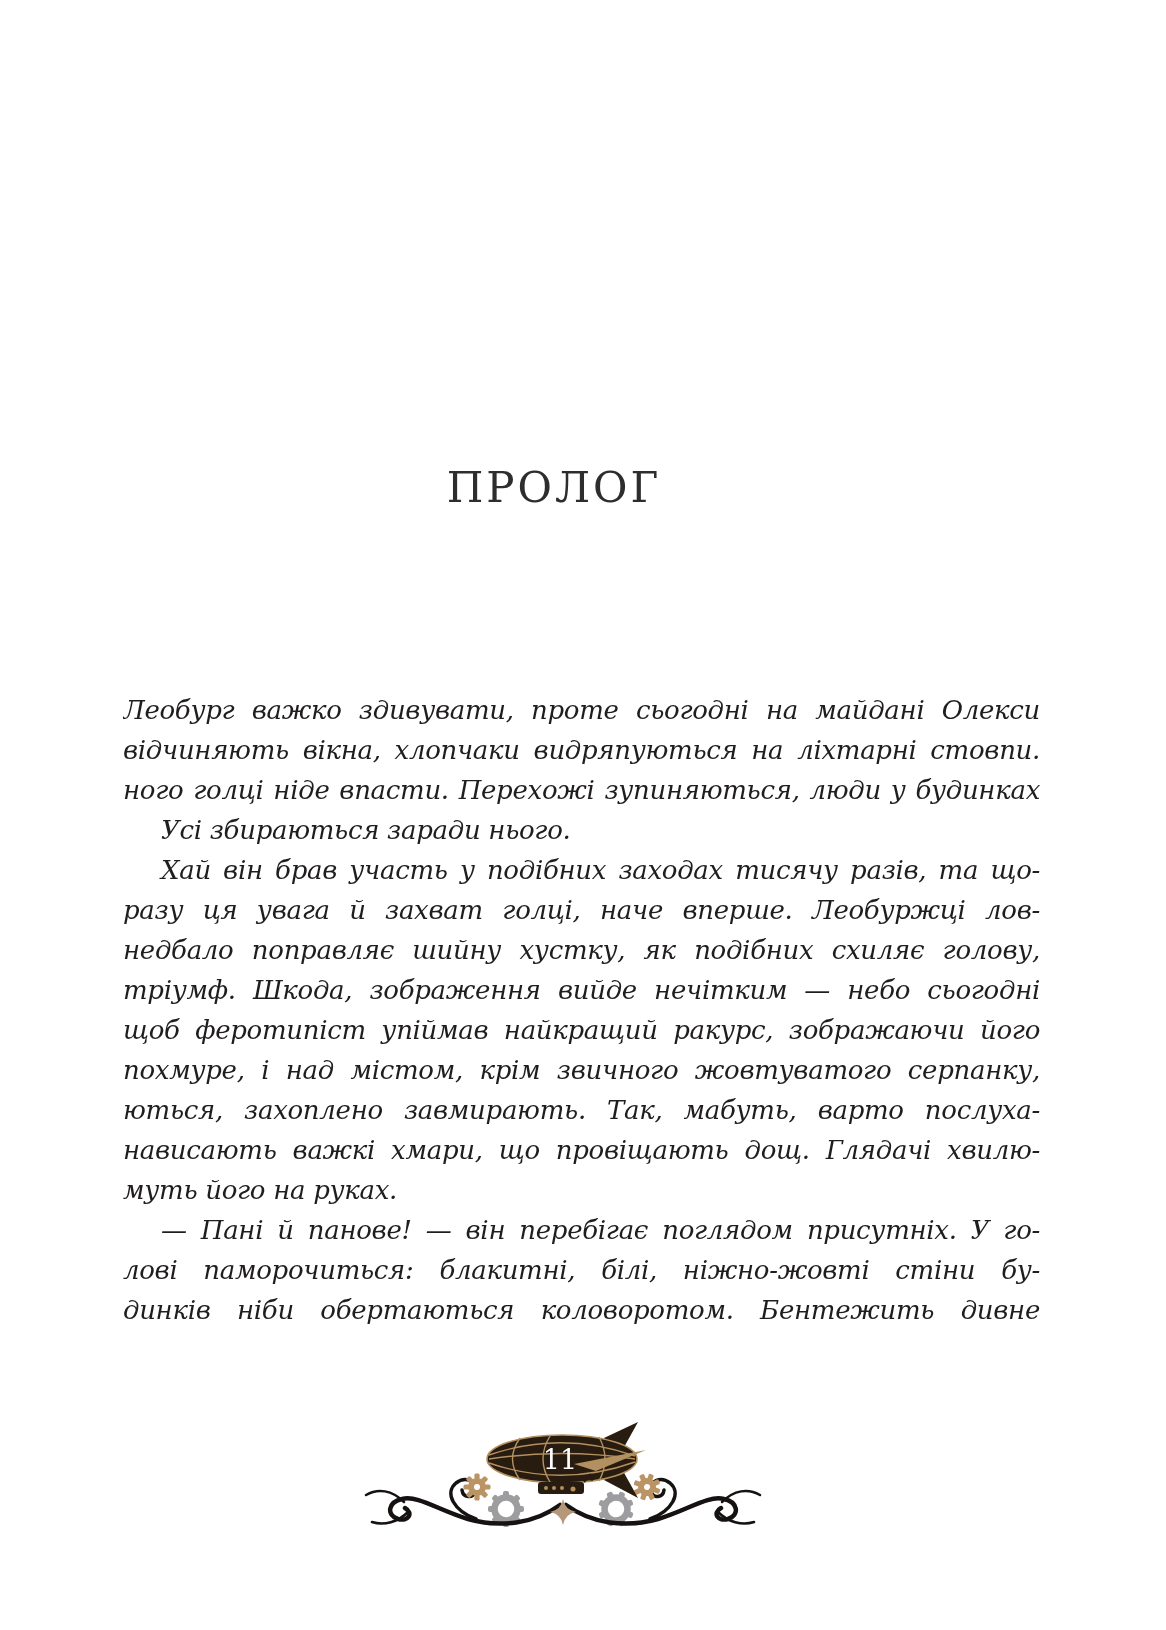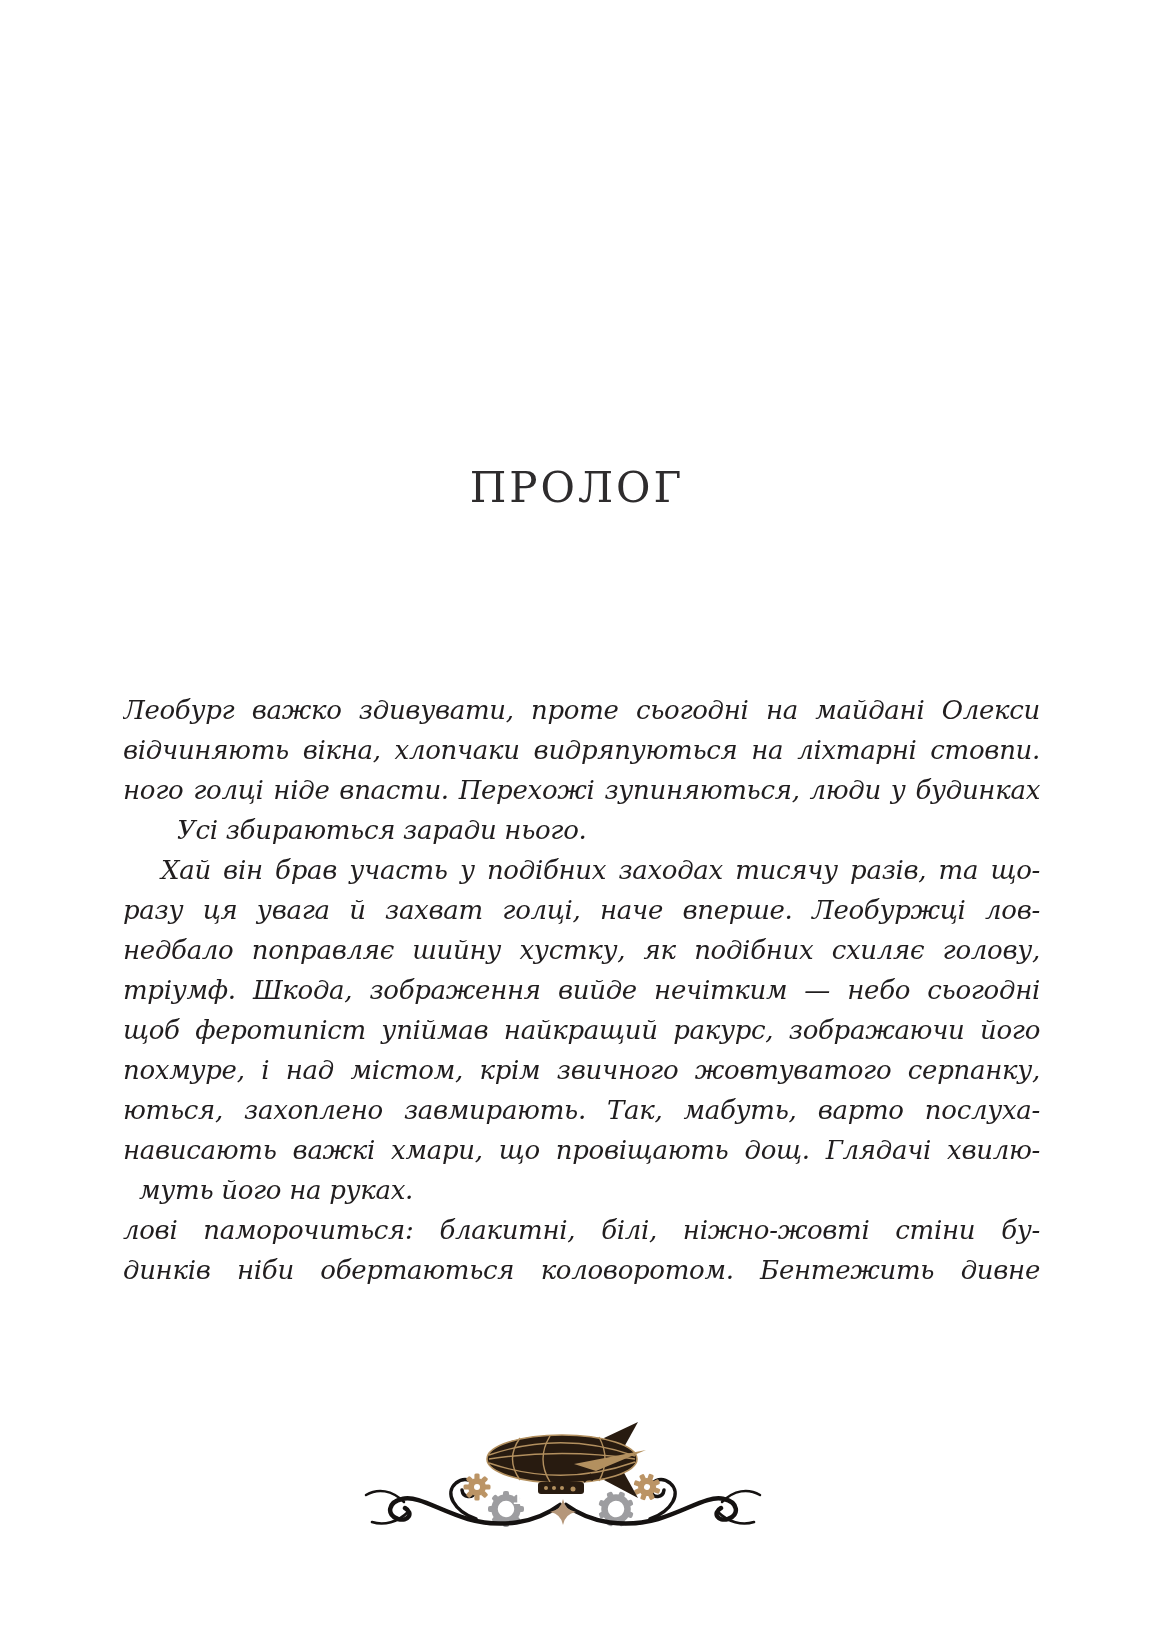--- a/index.html
+++ b/index.html
@@ -1,37 +1,37 @@
 <!DOCTYPE html>
 <html><head>
 <meta charset="utf-8">
 <style>
   html,body{margin:0;padding:0;}
   body{
     width:1166px;height:1630px;position:relative;background:#ffffff;
     font-family:"DejaVu Serif", serif;overflow:hidden;
   }
   .chapter-heading{
-    position:absolute;top:436px;left:137px;width:880px;height:48px;
+    position:absolute;top:436px;left:114px;width:880px;height:48px;
     line-height:48px;text-align:center;font-size:42px;letter-spacing:3px;
     color:#2e2c2d;font-weight:normal;
   }
   .body-text{
     position:absolute;top:690px;left:123px;width:917px;
     color:#201d1e;font-style:italic;font-size:26px;letter-spacing:-0.3px;
   }
   .line{height:40px;line-height:40px;white-space:nowrap;}
   .just{text-align:justify;text-align-last:justify;white-space:normal;overflow:hidden;}
   .indent{text-indent:38px;}
-  .short{text-align:right;text-align-last:left;margin-left:16px;}
+  .short{text-align:right;text-align-last:left;}
   .ornament-wrap{position:absolute;left:352px;top:1378px;width:420px;height:152px;}
   .page-number{
     position:absolute;left:510px;top:1446px;width:100px;height:28px;
-    line-height:28px;text-align:left;color:#ffffff;font-size:27px;
-    font-style:normal;z-index:5;margin-top:35px;
+    line-height:28px;text-align:center;color:#ffffff;font-size:27px;
+    font-style:normal;z-index:5;
   }
 </style>
 </head>
 <body>
 
 <h1 class="chapter-heading">ПРОЛОГ</h1>
 
 <div class="body-text">
   <div class="line just">Леобург важко здивувати, проте сьогодні на майдані Олекси Чор-</div>
   <div class="line just">відчиняють вікна, хлопчаки видряпуються на ліхтарні стовпи.</div>
@@ -39,20 +39,21 @@
   <div class="line short indent">Усі збираються заради нього.</div>
   <div class="line just indent">Хай він брав участь у подібних заходах тисячу разів, та що-</div>
   <div class="line just">разу ця увага й захват голці, наче вперше. Леобуржці лов-</div>
   <div class="line just">недбало поправляє шийну хустку, як подібних схиляє голову,</div>
   <div class="line just">тріумф. Шкода, зображення вийде нечітким — небо сьогодні</div>
   <div class="line just">щоб феротипіст упіймав найкращий ракурс, зображаючи його</div>
   <div class="line just">похмуре, і над містом, крім звичного жовтуватого серпанку,</div>
   <div class="line just">ються, захоплено завмирають. Так, мабуть, варто послуха-</div>
   <div class="line just">нависають важкі хмари, що провіщають дощ. Глядачі хвилю-</div>
   <div class="line short">муть його на руках.</div>
+  <div class="line just indent">— Пані й панове! — він перебігає поглядом присутніх. У го-</div>
   <div class="line just">лові паморочиться: блакитні, білі, ніжно-жовті стіни бу-</div>
   <div class="line just">динків ніби обертаються коловоротом. Бентежить дивне</div>
 </div>
 
 <div class="ornament-wrap">
   <svg width="420" height="152" viewBox="0 0 420 152">
     <defs>
       <g id="gearGray">
         <g fill="#9d9da0">
           <rect x="-3" y="-18" width="6" height="8" rx="2"></rect>

